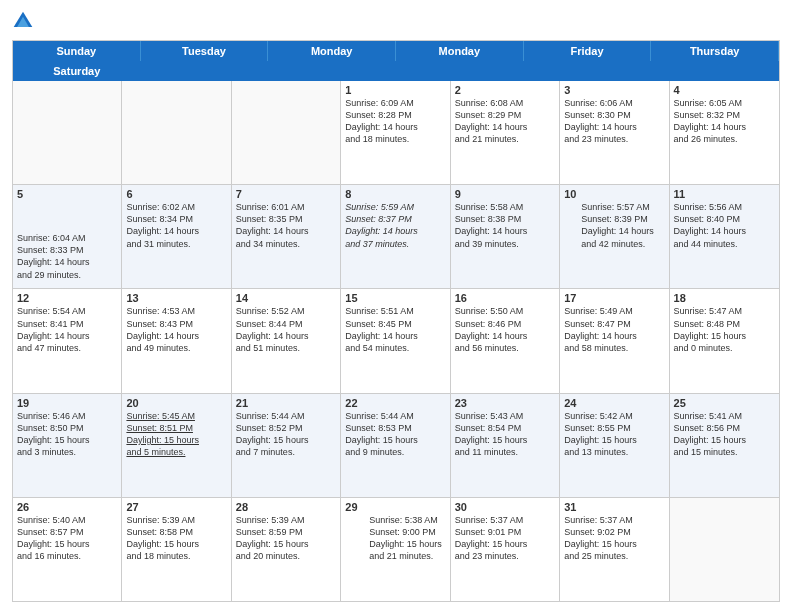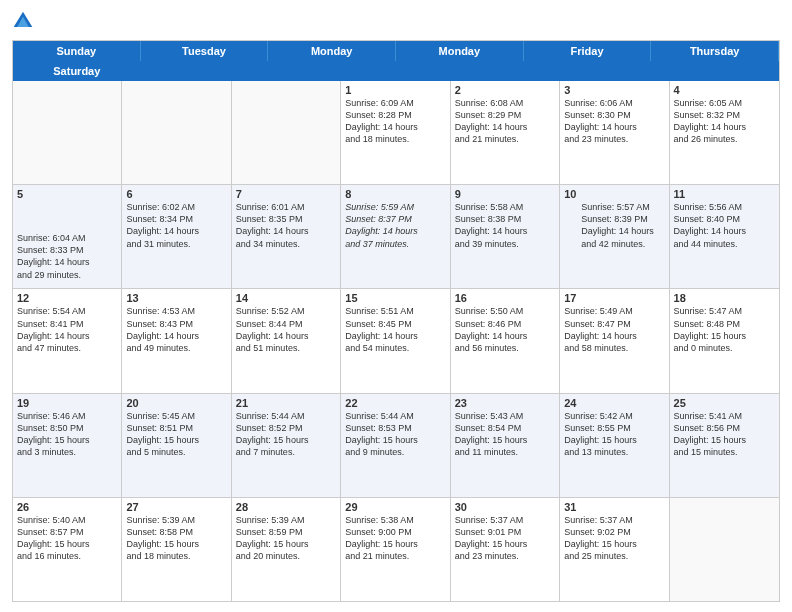--- a/index.html
+++ b/index.html
@@ -270,21 +270,21 @@
         <div class="cal-row">
           <div class="cal-cell alt-row">
             <div class="day-num">19</div>
             <div class="day-info" style="white-space: pre-line;">Sunrise: 5:46 AM
 Sunset: 8:50 PM
 Daylight: 15 hours
 and 3 minutes.</div>
           </div>
           <div class="cal-cell alt-row">
             <div class="day-num">20</div>
-            <div class="day-info" style="white-space: pre-line;">Sunrise: 5:45 AM
+            <div class="day-info" style="white-space: pre-line; text-decoration: underline;">Sunrise: 5:45 AM
 Sunset: 8:51 PM
 Daylight: 15 hours
 and 5 minutes.</div>
           </div>
           <div class="cal-cell alt-row">
             <div class="day-num">21</div>
             <div class="day-info" style="white-space: pre-line;">Sunrise: 5:44 AM
 Sunset: 8:52 PM
 Daylight: 15 hours
 and 7 minutes.</div>
@@ -335,21 +335,21 @@
           </div>
           <div class="cal-cell">
             <div class="day-num">28</div>
             <div class="day-info" style="white-space: pre-line;">Sunrise: 5:39 AM
 Sunset: 8:59 PM
 Daylight: 15 hours
 and 20 minutes.</div>
           </div>
           <div class="cal-cell">
             <div class="day-num">29</div>
-            <div class="day-info" style="white-space: pre-line;">Sunrise: 5:38 AM
+            <div class="day-info" style="white-space: pre-line; margin-left: 24px;">Sunrise: 5:38 AM
 Sunset: 9:00 PM
 Daylight: 15 hours
 and 21 minutes.</div>
           </div>
           <div class="cal-cell">
             <div class="day-num">30</div>
             <div class="day-info" style="white-space: pre-line;">Sunrise: 5:37 AM
 Sunset: 9:01 PM
 Daylight: 15 hours
 and 23 minutes.</div>

